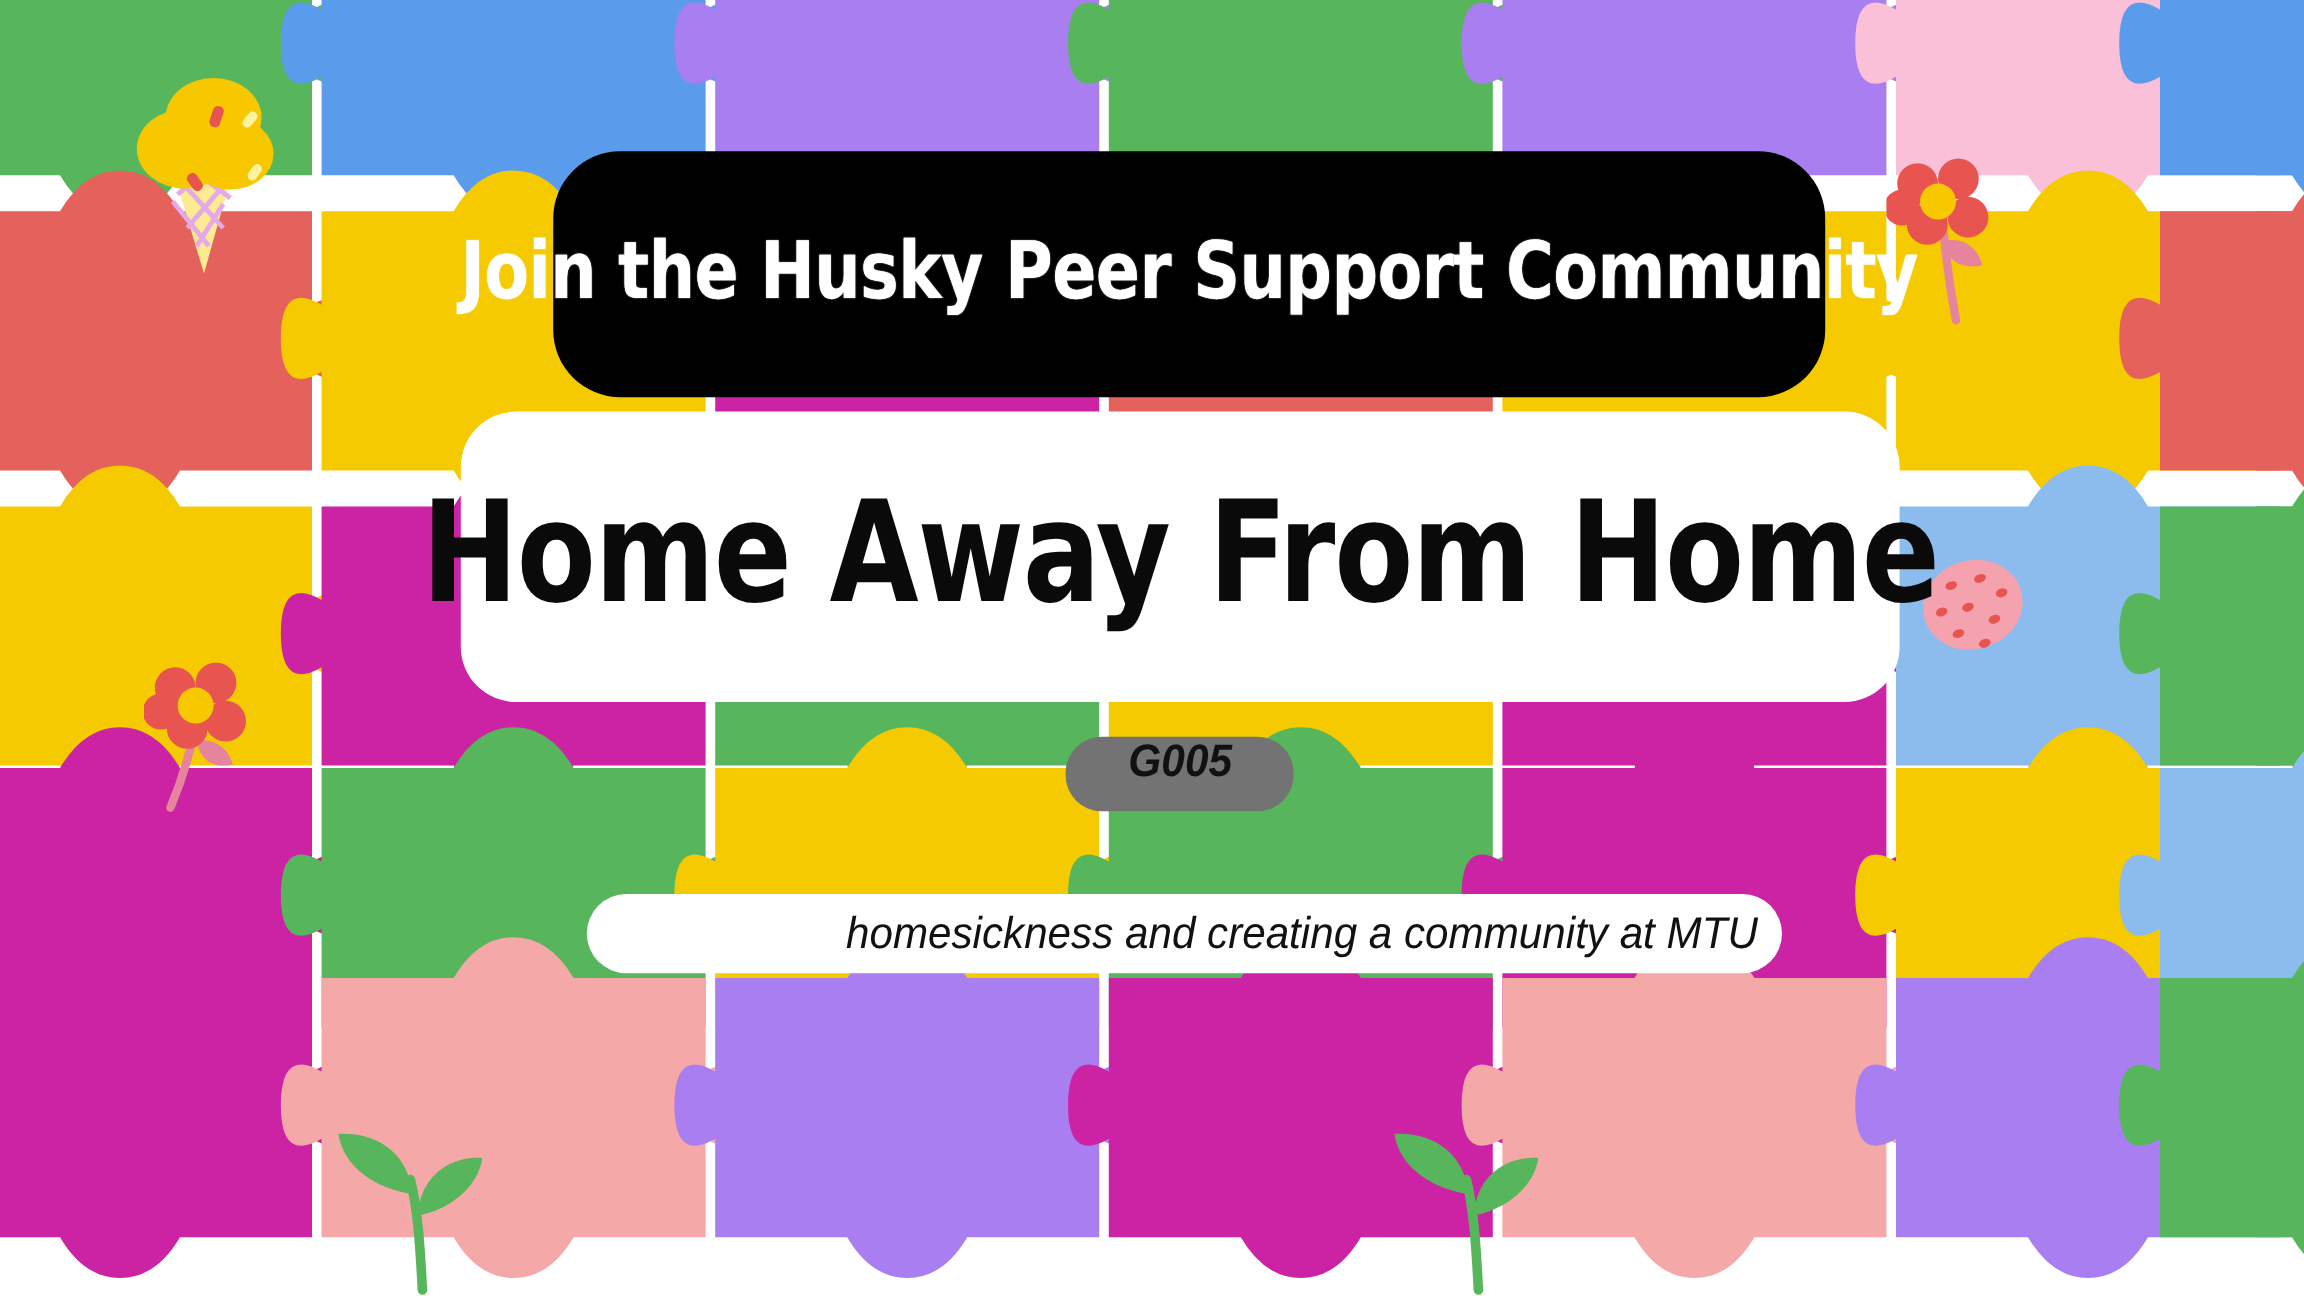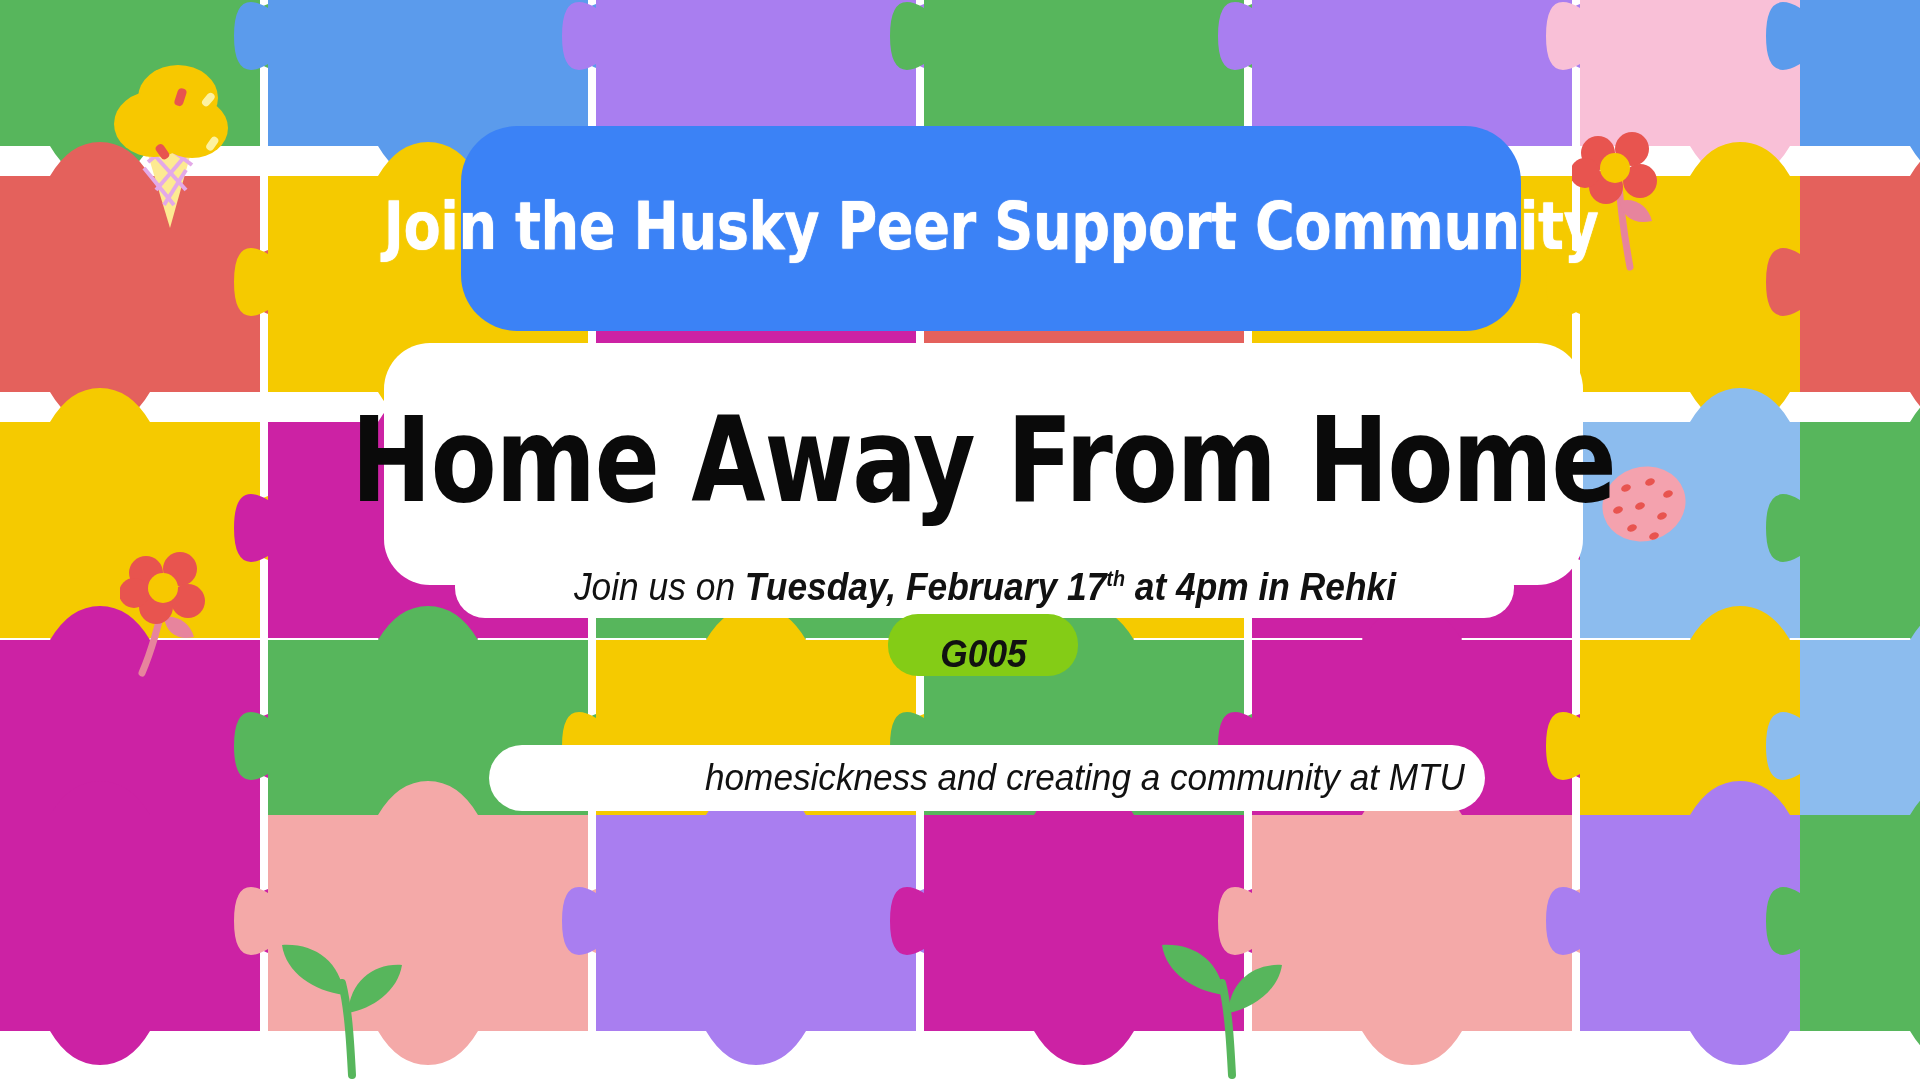--- a/index.html
+++ b/index.html
@@ -23,21 +23,21 @@
   .sticker svg { display:block; }
 
   
   #content {
     position:absolute; left:0; top:0; width:1920px; height:1080px;
   }
 
   .band-banner {
     position:absolute;
     left:461px; top:126px; width:1060px; height:205px;
-    background:#3b82f6;
+    background:#000000;
     border-radius:56px;
     display:flex; align-items:center; justify-content:center;
   }
   .band-banner .txt {
     color:#ffffff;
     font-family:"DejaVu Sans", sans-serif;
     font-weight:bold;
     font-size:56px;
     letter-spacing:-0.5px;
     white-space:nowrap;
@@ -67,23 +67,23 @@
   .band-date {
     position:absolute;
     left:455px; top:556px; width:1059px; height:62px;
     background:#ffffff;
     border-radius:30px;
     display:flex; align-items:center; justify-content:center;
   }
   .band-date2 {
     position:absolute;
     left:888px; top:614px; width:190px; height:62px;
-    background:#84cc16;
+    background:#737373;
     border-radius:30px;
-    display:flex; align-items:flex-end; justify-content:center;
+    display:flex; align-items:flex-start; justify-content:center;
   }
   .date-text {
     color:#111;
     font-family:"Liberation Sans", sans-serif;
     font-size:38px;
     font-style:italic;
     white-space:nowrap;
     transform:scaleX(0.93);
   }
   .date-text b { font-weight:bold; }
@@ -345,23 +345,20 @@
   <div id="content">
 
     <div class="band-banner">
       <span class="txt">Join the Husky Peer Support Community</span>
     </div>
 
     <div class="band-title">
       <span class="txt">Home Away From Home</span>
     </div>
 
-    <div class="band-date">
-      <span class="date-text"><span>Join us on </span><b>Tuesday, February 17</b><sup>th</sup><b> at 4pm in Rehki</b></span>
-    </div>
 
     <div class="band-date2">
       <span class="date-text"><b>G005</b></span>
     </div>
 
 
     <div class="band-desc2">
       <span class="desc-text">homesickness and creating a community at MTU</span>
     </div>
 

